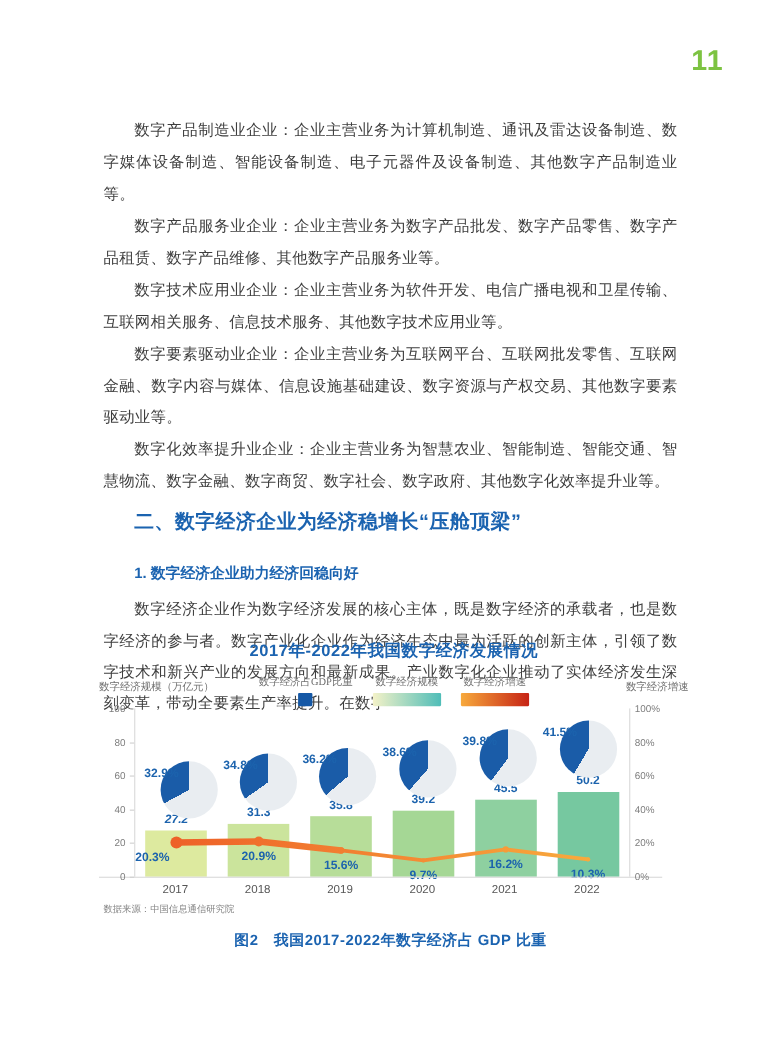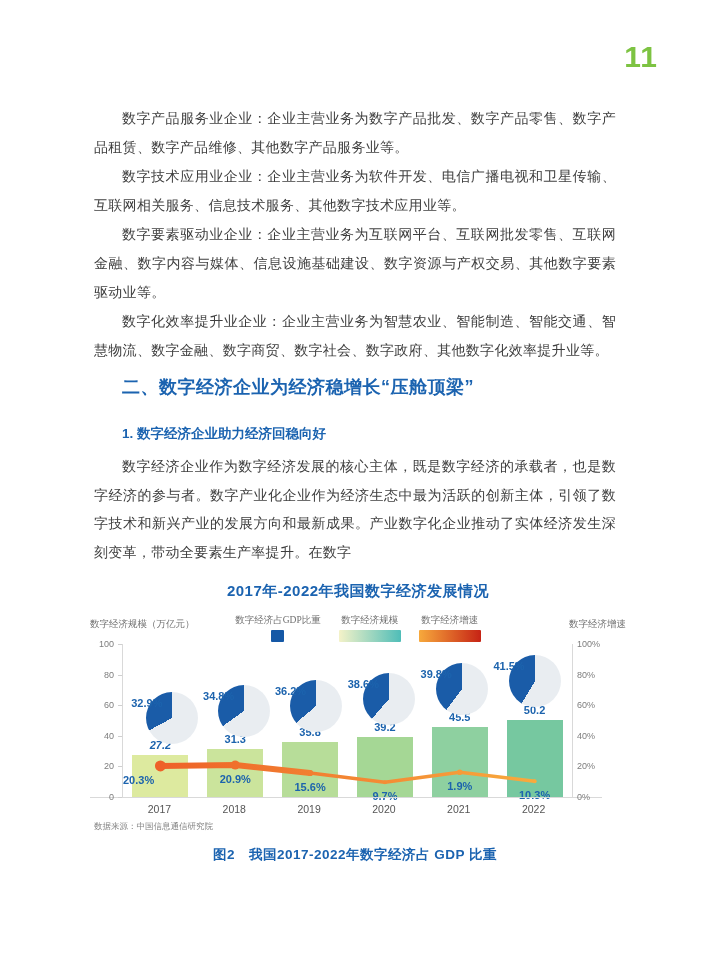--- a/index.html
+++ b/index.html
@@ -4,21 +4,21 @@
 <style>
   html,body{margin:0;padding:0;}
   body{
     width:710px;height:963px;background:#ffffff;
     font-family:"Liberation Sans","DejaVu Sans",sans-serif;
     position:relative;overflow:hidden;
   }
   .page{position:absolute;inset:0;background:#fff;}
   .page-num{
     position:absolute;top:40px;right:52px;
-    font-size:30px;font-weight:bold;color:#7dc342;letter-spacing:1px;
+    font-size:26px;font-weight:bold;color:#7dc342;letter-spacing:1px;
   }
   .content{
     position:absolute;left:94px;top:104px;width:522px;
     font-size:14px;line-height:29px;color:#3e3e3e;text-align:justify;
   }
   .content p{margin:0;text-indent:2em;letter-spacing:0.3px;}
   h2.sec{
     margin:7px 0 0 28px;font-size:18px;line-height:30px;
     color:#1b63b0;font-weight:bold;text-indent:0;letter-spacing:0.5px;
   }
@@ -67,20 +67,21 @@
   .caption .gap{display:inline-block;width:14px;}
 </style>
 </head>
 <body>
 
 <div class="page">
 
   <div class="page-num">11</div>
 
   <div class="content">
+    <p>数字产品制造业企业：企业主营业务为计算机制造、通讯及雷达设备制造、数字媒体设备制造、智能设备制造、电子元器件及设备制造、其他数字产品制造业等。</p>
     <p>数字产品服务业企业：企业主营业务为数字产品批发、数字产品零售、数字产品租赁、数字产品维修、其他数字产品服务业等。</p>
     <p>数字技术应用业企业：企业主营业务为软件开发、电信广播电视和卫星传输、互联网相关服务、信息技术服务、其他数字技术应用业等。</p>
     <p>数字要素驱动业企业：企业主营业务为互联网平台、互联网批发零售、互联网金融、数字内容与媒体、信息设施基础建设、数字资源与产权交易、其他数字要素驱动业等。</p>
     <p>数字化效率提升业企业：企业主营业务为智慧农业、智能制造、智能交通、智慧物流、数字金融、数字商贸、数字社会、数字政府、其他数字化效率提升业等。</p>
     <h2 class="sec">二、数字经济企业为经济稳增长“压舱顶梁”</h2>
     <h3 class="sub">1. 数字经济企业助力经济回稳向好</h3>
     <p class="after-sub">数字经济企业作为数字经济发展的核心主体，既是数字经济的承载者，也是数字经济的参与者。数字产业化企业作为经济生态中最为活跃的创新主体，引领了数字技术和新兴产业的发展方向和最新成果。产业数字化企业推动了实体经济发生深刻变革，带动全要素生产率提升。在数字</p>
   </div>
 
   <div class="chart">
@@ -127,21 +128,21 @@
           <circle cx="112.25" cy="121.023" r="4.5" fill="url(#lineGrad)"></circle>
           <circle cx="187.08333333333331" cy="129.132" r="2.8" fill="url(#lineGrad)"></circle>
           <circle cx="261.9166666666667" cy="138.159" r="2" fill="url(#lineGrad)"></circle>
           <circle cx="336.75" cy="128.214" r="2.8" fill="url(#lineGrad)"></circle>
           <circle cx="411.5833333333333" cy="137.24099999999999" r="2" fill="url(#lineGrad)"></circle>
         </svg>
         <div class="line-label" style="left: 0px; width: 74.8333px; top: 129.941px;">20.3%</div>
         <div class="line-label" style="left: 74.8333px; width: 74.8333px; text-align: center; top: 129.023px;">20.9%</div>
         <div class="line-label" style="left: 149.667px; width: 74.8333px; text-align: center; top: 137.132px;">15.6%</div>
         <div class="line-label" style="left: 224.5px; width: 74.8333px; text-align: center; top: 146.159px;">9.7%</div>
-        <div class="line-label" style="left: 299.333px; width: 74.8333px; text-align: center; top: 136.214px;">1.9%</div>
+        <div class="line-label" style="left: 299.333px; width: 74.8333px; text-align: center; top: 136.214px;">16.2%</div>
         <div class="line-label" style="left: 374.167px; width: 74.8333px; text-align: center; top: 145.241px;">10.3%</div>
         <div class="pie" style="height: 52px; width: 52px; left: 23.4167px; top: 48px; background: conic-gradient(rgb(233, 237, 241) 0deg, rgb(233, 237, 241) 67.1%, rgb(26, 92, 168) 67.1%, rgb(26, 92, 168) 100%);"></div>
         <div class="pie-label" style="right: 409.583px; top: 53px;">32.9%</div>
         <div class="pie" style="height: 52px; width: 52px; left: 95.25px; top: 41px; background: conic-gradient(rgb(233, 237, 241) 0deg, rgb(233, 237, 241) 65.2%, rgb(26, 92, 168) 65.2%, rgb(26, 92, 168) 100%);"></div>
         <div class="pie-label" style="right: 337.75px; top: 46px;">34.8%</div>
         <div class="pie" style="height: 52px; width: 52px; left: 167.083px; top: 36px; background: conic-gradient(rgb(233, 237, 241) 0deg, rgb(233, 237, 241) 63.8%, rgb(26, 92, 168) 63.8%, rgb(26, 92, 168) 100%);"></div>
         <div class="pie-label" style="right: 265.917px; top: 41px; margin-left: 12px;">36.2%</div>
         <div class="pie" style="height: 52px; width: 52px; left: 239.917px; top: 29px; background: conic-gradient(rgb(233, 237, 241) 0deg, rgb(233, 237, 241) 61.4%, rgb(26, 92, 168) 61.4%, rgb(26, 92, 168) 100%);"></div>
         <div class="pie-label" style="right: 193.083px; top: 34px;">38.6%</div>
         <div class="pie" style="height: 52px; width: 52px; left: 312.75px; top: 19px; background: conic-gradient(rgb(233, 237, 241) 0deg, rgb(233, 237, 241) 60.2%, rgb(26, 92, 168) 60.2%, rgb(26, 92, 168) 100%);"></div>

